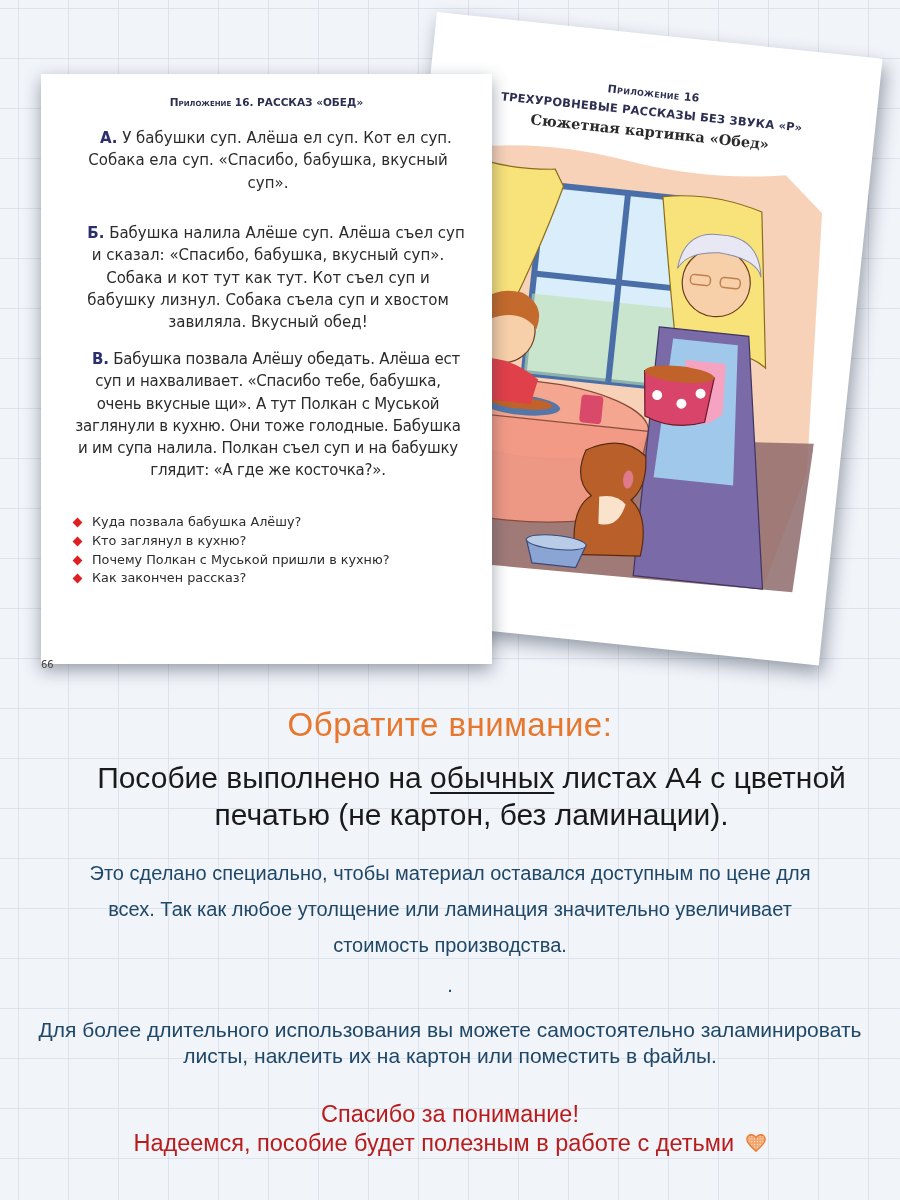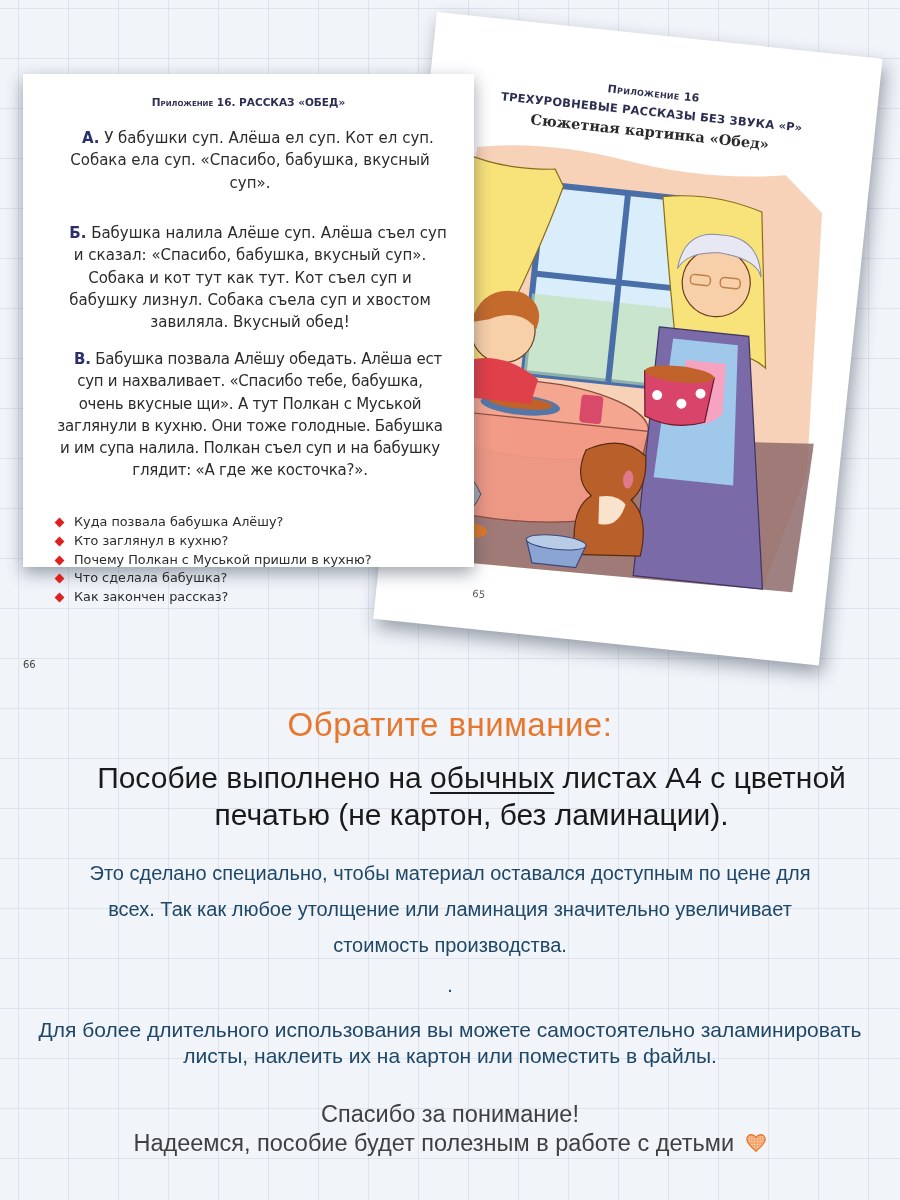--- a/index.html
+++ b/index.html
@@ -24,21 +24,21 @@
     font-family: "DejaVu Sans", sans-serif; font-weight: bold; color: #2c2f52; font-size: 11px; }
   .sheet-right .appx .small { font-variant: small-caps; letter-spacing: 0.3px; }
   .sheet-right .series { position: absolute; top: 70px; left: 0; right: 0; text-align: center;
     font-weight: bold; color: #2c2f52; font-size: 11.5px; letter-spacing: 0.2px; }
   .sheet-right .pic-title { position: absolute; top: 88px; left: 0; right: 0; text-align: center;
     font-family: "DejaVu Serif", serif; font-weight: bold; color: #2a2a2a; font-size: 14.5px; }
   .sheet-right .pageno { position: absolute; bottom: 30px; left: 96px; font-size: 10px; color: #555; }
   .illus { position: absolute; left: 44px; top: 120px; width: 376px; height: 430px; }
 
   .sheet-left {
-    position: absolute; left: 23px; top: 74px; width: 451px; height: 493px;
+    position: absolute; left: 41px; top: 74px; width: 451px; height: 590px;
     background: #ffffff;
     box-shadow: 0 6px 16px rgba(40,50,70,0.45);
     z-index: 2;
   }
   .sheet-left .header { position: absolute; top: 22px; left: 0; right: 0; text-align: center;
     font-family: "DejaVu Sans", sans-serif; font-weight: bold; color: #2c2f52; font-size: 10.5px; }
   .sheet-left .header .small { font-variant: small-caps; }
   .story { position: absolute; left: 30px; width: 394px; font-family: "DejaVu Sans", sans-serif;
     font-size: 15px; line-height: 22.3px; color: #2b2b2b; text-indent: 16px; text-align: center; }
   .story .letter { color: #2c2f6e; font-weight: bold; }
@@ -54,21 +54,21 @@
     font-size: 10px; color: #444; font-weight: normal; }
 
   .notice { position: absolute; left: 0; right: 0; text-align: center;
     font-family: "Liberation Sans", sans-serif; }
   .notice-title { top: 706px; font-size: 33px; color: #e8772e; letter-spacing: 0.5px; }
   .notice-main { top: 759px; font-size: 30px; line-height: 37px; color: #1a1a1a; padding-left: 43px; }
   .notice-main u { text-underline-offset: 4px; text-decoration-thickness: 2px; }
   .notice-reason { top: 855px; font-size: 20px; line-height: 36px; color: #1f4767; }
   .notice-dot { top: 975px; font-size: 20px; color: #1f4767; line-height: 20px; }
   .notice-tip { top: 1017px; font-size: 21px; line-height: 26px; color: #1f4767; }
-  .notice-thanks { top: 1100px; font-size: 23.5px; line-height: 29px; color: #404040; }
+  .notice-thanks { top: 1100px; font-size: 23.5px; line-height: 29px; color: #b91c1c; }
   .heart { display: inline-block; vertical-align: -3px; margin-left: 4px; }
 </style>
 </head>
 <body>
 
 <div class="sheet-right">
   <div class="appx">
     <span class="small">Приложение 16</span>
   </div>
   <div class="series">ТРЕХУРОВНЕВЫЕ РАССКАЗЫ БЕЗ ЗВУКА «Р»</div>
@@ -142,21 +142,20 @@
   </div>
   <div class="story c">
     <span class="letter">В.</span>
     <span>Бабушка позвала Алёшу обедать. Алёша ест суп и нахваливает. «Спасибо тебе, бабушка, очень вкусные щи». А тут Полкан с Муськой заглянули в кухню. Они тоже голодные. Бабушка и им супа налила. Полкан съел суп и на бабушку глядит: «А где же косточка?».</span>
   </div>
 
   <ul class="questions">
     <li><span class="bullet"></span><span>Куда позвала бабушка Алёшу?</span></li>
     <li><span class="bullet"></span><span>Кто заглянул в кухню?</span></li>
     <li><span class="bullet"></span><span>Почему Полкан с Муськой пришли в кухню?</span></li>
-    <li><span class="bullet"></span><span>Что сделала бабушка?</span></li>
     <li><span class="bullet"></span><span>Как закончен рассказ?</span></li>
   </ul>
 
   <div class="pageno">66</div>
 </div>
 
 <div class="notice notice-title">Обратите внимание:</div>
 <div class="notice notice-main">
   <span>Пособие выполнено на </span><u>обычных</u><span> листах А4 с цветной печатью (не картон, без ламинации).</span>
 </div>

